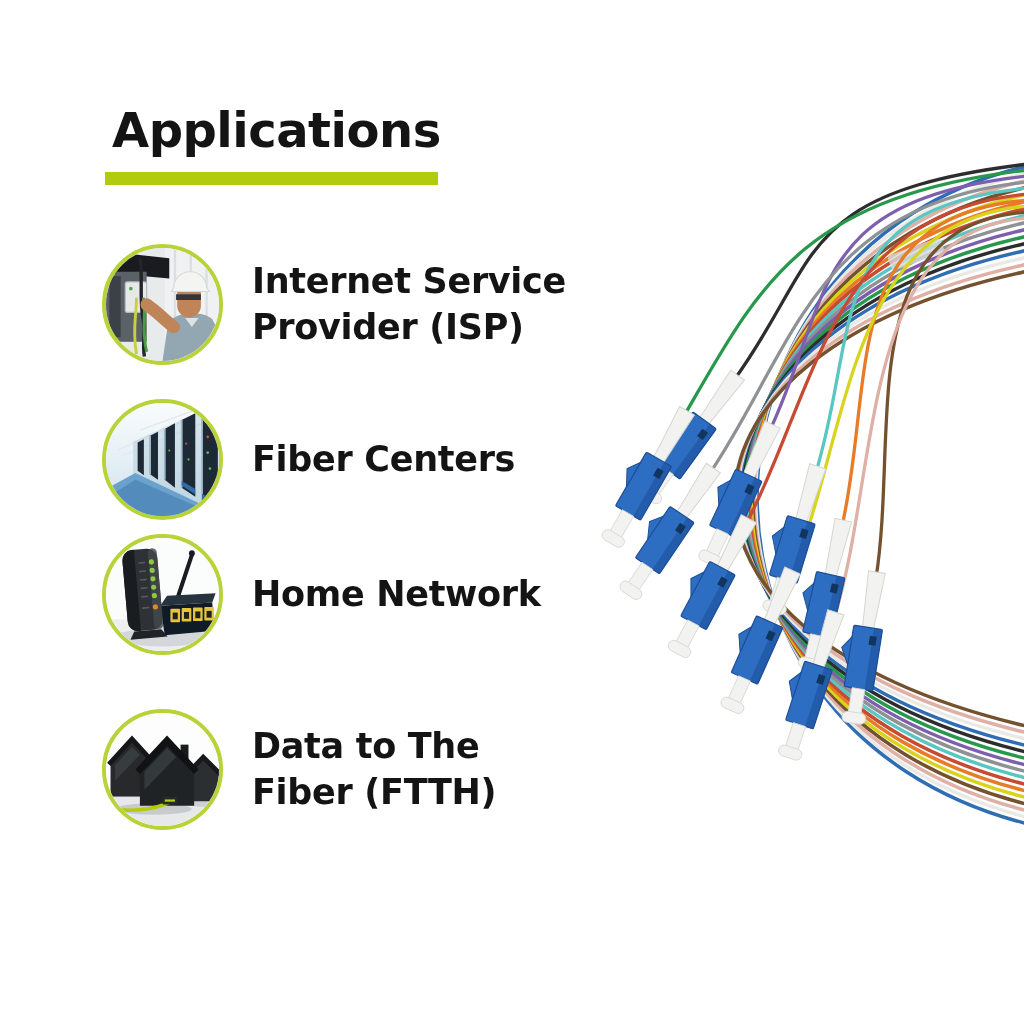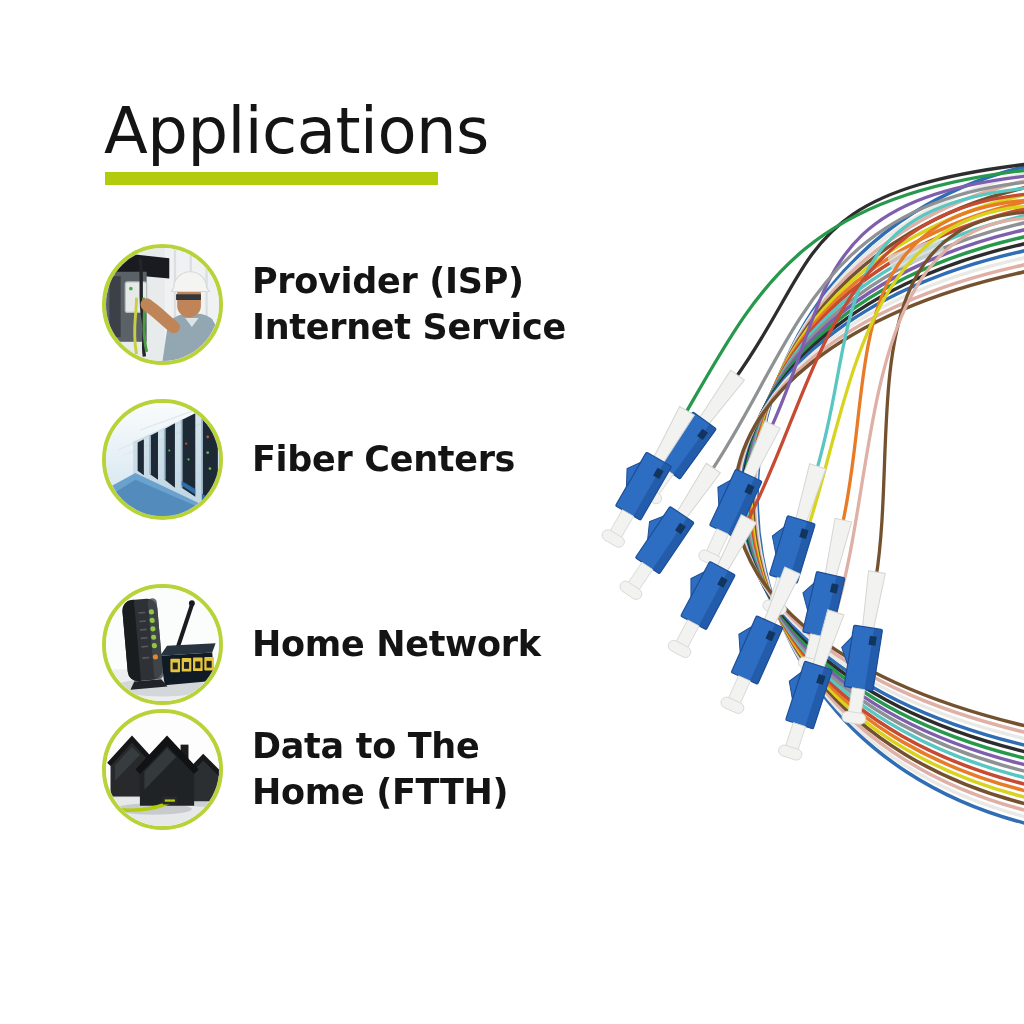--- a/index.html
+++ b/index.html
@@ -4,22 +4,22 @@
 <style>
   * { box-sizing: border-box; }
   html, body { margin: 0; padding: 0; }
   body {
     width: 1024px; height: 1024px;
     background: var(--bg, #ffffff);
     font-family: "DejaVu Sans", "Liberation Sans", sans-serif;
     position: relative; overflow: hidden;
   }
   .page-title {
-    position: absolute; left: 104px; top: 94px; margin: 0;
-    font-size: 64px; font-weight: 400; letter-spacing: -0.5px;
+    position: absolute; left: 104px; top: 94px; margin: 8px;
+    font-size: 48px; font-weight: 700; letter-spacing: -0.5px;
     color: var(--text, #141414);
   }
   .title-underline {
     position: absolute; left: 105px; top: 172px;
     width: 333px; height: 13px;
     background: var(--accent, #b2cb0c);
   }
   .app-item {
     position: absolute; left: 102px; height: 121px;
     display: flex; align-items: center; gap: 29px;
@@ -75,22 +75,22 @@
         <path d="M70 62 l6 8 6 -8 Z" fill="#dce3e6"></path>
         <path d="M63 39 h21 v12 a10.5 10.5 0 0 1 -21 0 Z" fill="#c08459"></path>
         <path d="M62 41 h22 v5 h-22 Z" fill="#33373d"></path>
         <path d="M60 35 a14.5 14 0 0 1 29 0 l2.5 3.5 L58 38.5 Z" fill="#f4f5f3" stroke="#d7dad6" stroke-width="1"></path>
         <path d="M60 70 C 52 64 45 56 37 51" stroke="#c08459" stroke-width="11" fill="none" stroke-linecap="round"></path>
         <circle cx="36" cy="50" r="5.5" fill="#c08459"></circle>
       </g>
     </svg>
   </div>
   <div class="app-label">
+    <span>Internet Service</span>
     <span>Provider (ISP)</span>
-    <span>Internet Service</span>
   </div>
 </div>
 
 <div class="app-item" style="top:399px">
   <div class="icon-circle">
     <svg viewBox="0 0 100 100">
       <defs>
         <linearGradient id="dcbg" x1="0" y1="0" x2="0" y2="1">
           <stop offset="0" stop-color="#fafcfd"></stop>
             <stop offset="1" stop-color="#cfe2ee"></stop>
@@ -131,21 +131,21 @@
         <path d="M0 100 L0 84 L26 68 L100 100 Z" fill="#4c86b8" opacity="0.8"></path>
       </g>
     </svg>
   </div>
   <div class="app-label">
     <span>Fiber Centers</span>
     <span></span>
   </div>
 </div>
 
-<div class="app-item" style="top:584px">
+<div class="app-item" style="top:534px">
   <div class="icon-circle">
     <svg viewBox="0 0 100 100">
       <rect width="100" height="100" fill="#fbfcfc"></rect>
       <rect y="72" width="100" height="28" fill="#eceeef"></rect>
       <ellipse cx="50" cy="88" rx="42" ry="8" fill="#d3d7d9"></ellipse>
       <g>
         <path d="M63 54 L76 15" stroke="#181c20" stroke-width="3.6" stroke-linecap="round"></path>
         <circle cx="76" cy="13.5" r="2.6" fill="#181c20"></circle>
       </g>
       <g>
@@ -215,21 +215,21 @@
       </g>
       <g>
         <path d="M0 84 C 20 88 42 86 56 79" stroke="var(--accent, #b2cb0c)" stroke-width="3.2" fill="none"></path>
         <rect x="50" y="74" width="13" height="7" rx="1" fill="#27292c"></rect>
         <rect x="52" y="76.5" width="9" height="2" fill="var(--accent, #b2cb0c)"></rect>
       </g>
     </svg>
   </div>
   <div class="app-label">
     <span>Data to The</span>
-    <span>Home (FTTH)</span>
+    <span>Fiber (FTTH)</span>
   </div>
 </div>
 
 <div class="photo-wrap">
   <svg id="cable-svg" viewBox="0 0 440 670">
     <defs>
       <g id="lc-template">
         <path d="M-8.5 -6 L8.5 -6 L5.5 52 L-5.5 52 Z" fill="var(--boot, #f2f3f0)" stroke="#d3d6d2" stroke-width="1"></path>
         <rect x="-14.5" y="50" width="29" height="62" rx="1.5" fill="var(--connector, #2e6ec2)" stroke="var(--connector-dark, #1c4e97)" stroke-width="1.2"></rect>
         <rect x="6" y="50" width="8.5" height="62" fill="var(--connector-dark, #1c4e97)" opacity="0.55"></rect>

